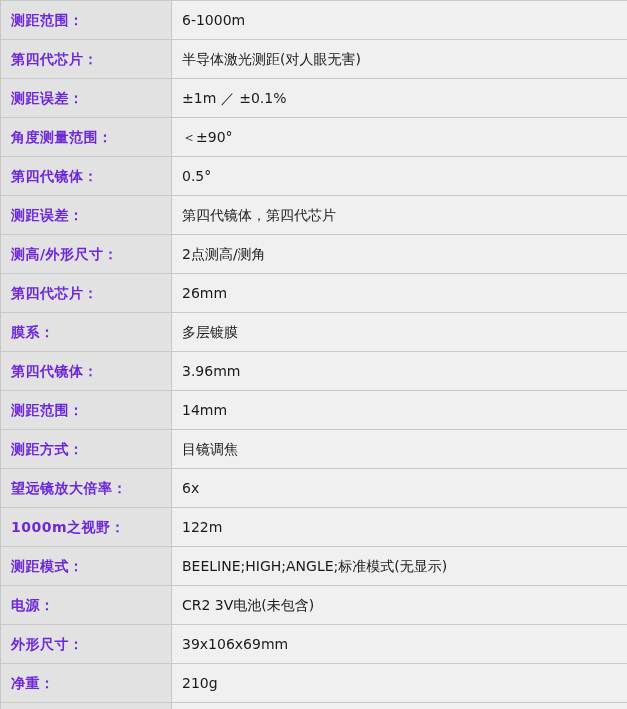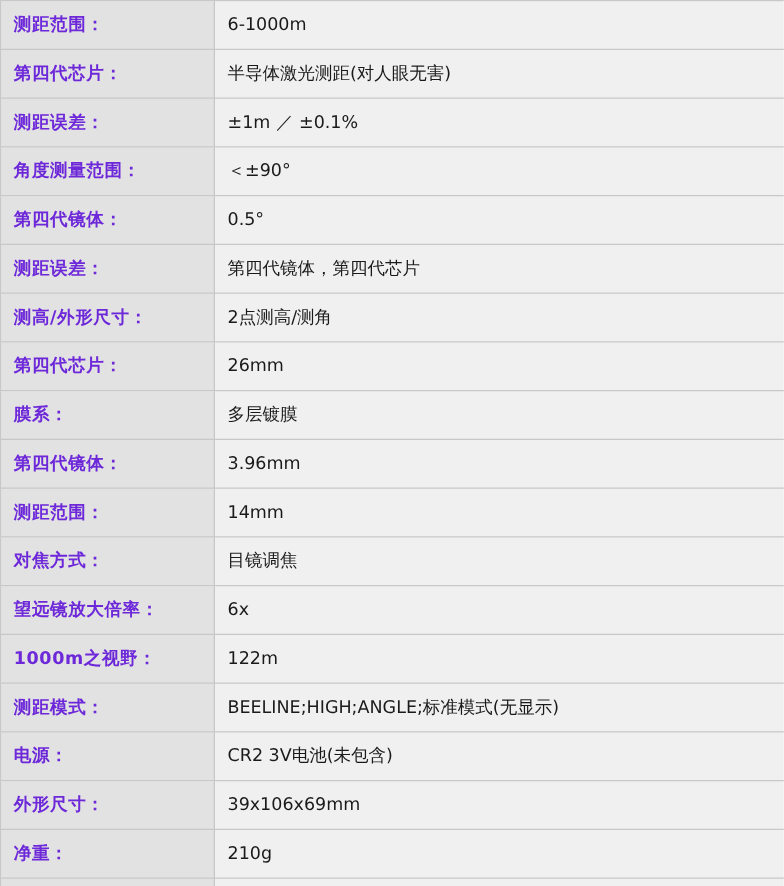--- a/index.html
+++ b/index.html
@@ -87,21 +87,21 @@
     </tr>
     <tr>
       <td class="label-cell">第四代镜体：</td>
       <td class="value-cell">3.96mm</td>
     </tr>
     <tr>
       <td class="label-cell">测距范围：</td>
       <td class="value-cell">14mm</td>
     </tr>
     <tr>
-      <td class="label-cell">对焦方式：</td>
+      <td class="label-cell">测距方式：</td>
       <td class="value-cell">目镜调焦</td>
     </tr>
     <tr>
       <td class="label-cell">望远镜放大倍率：</td>
       <td class="value-cell">6x</td>
     </tr>
     <tr>
       <td class="label-cell">1000m之视野：</td>
       <td class="value-cell">122m</td>
     </tr>

